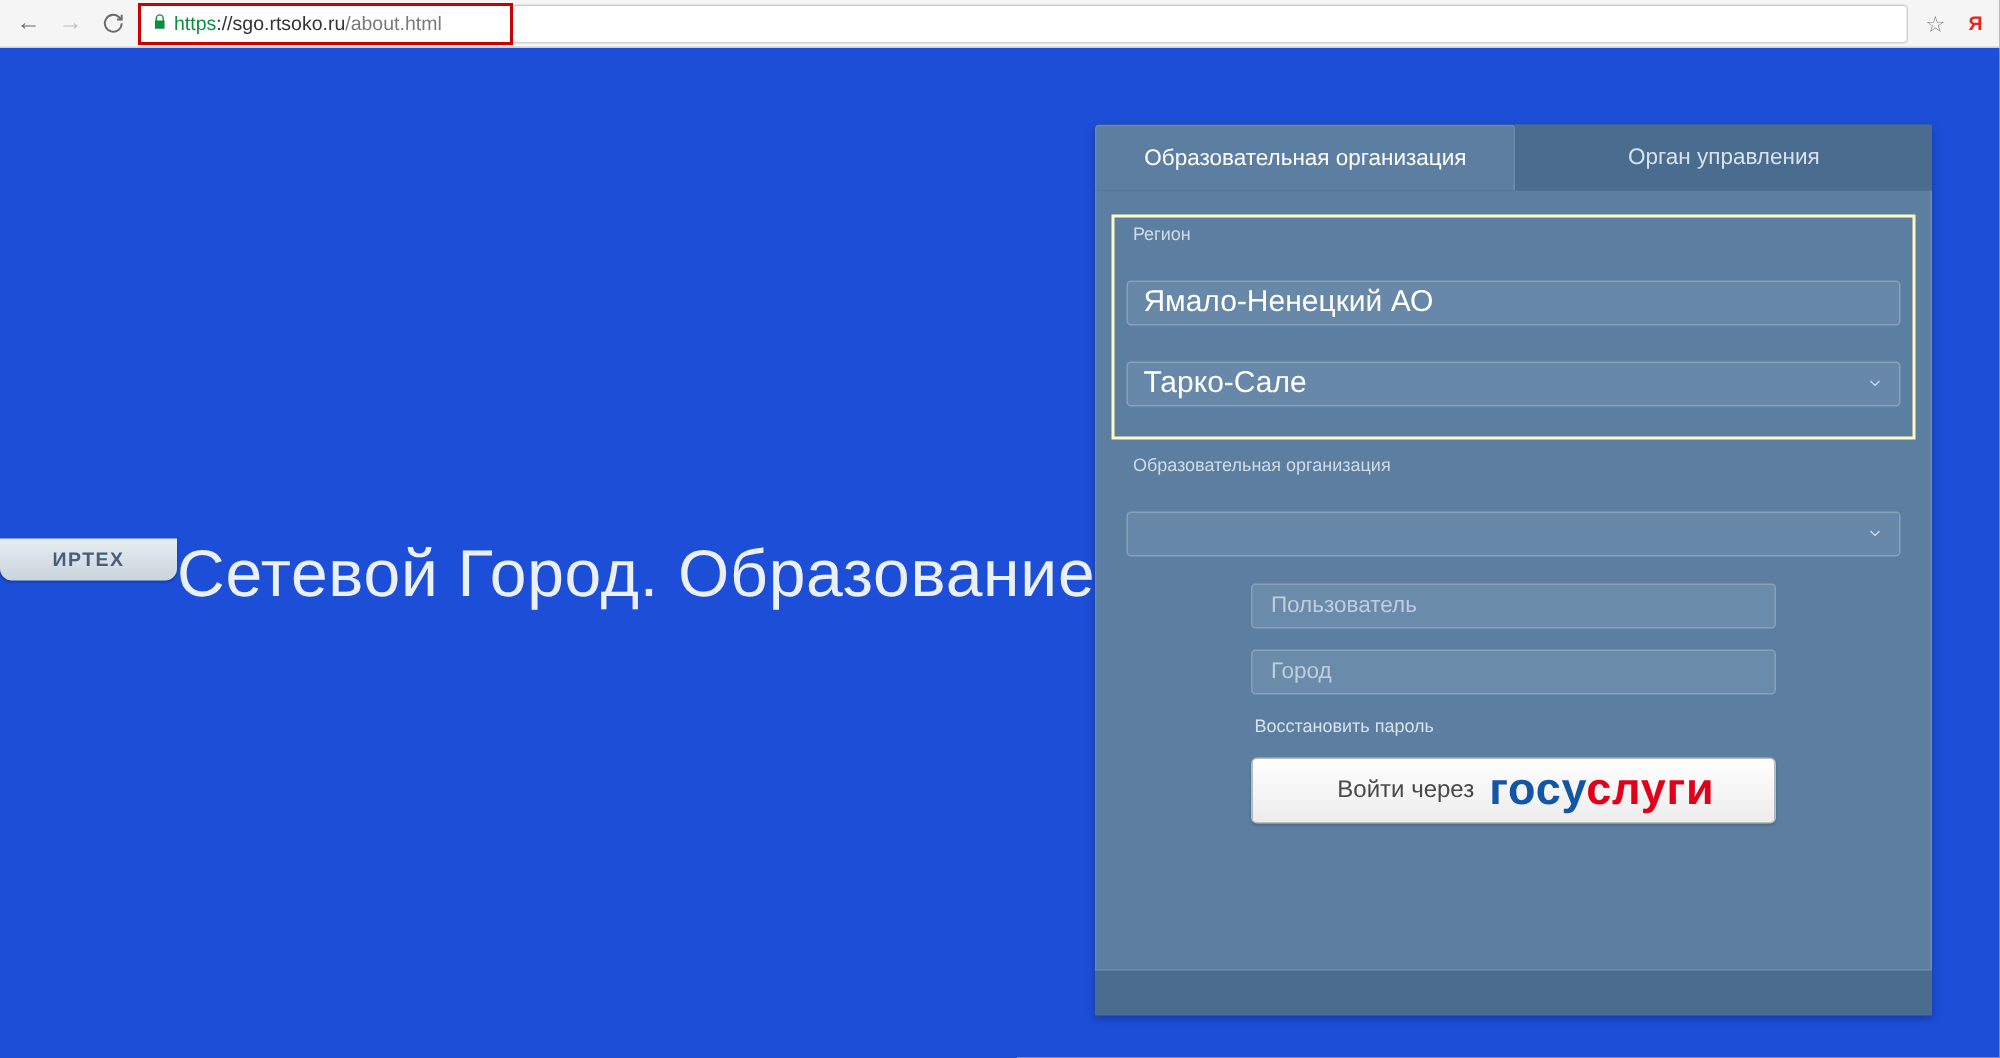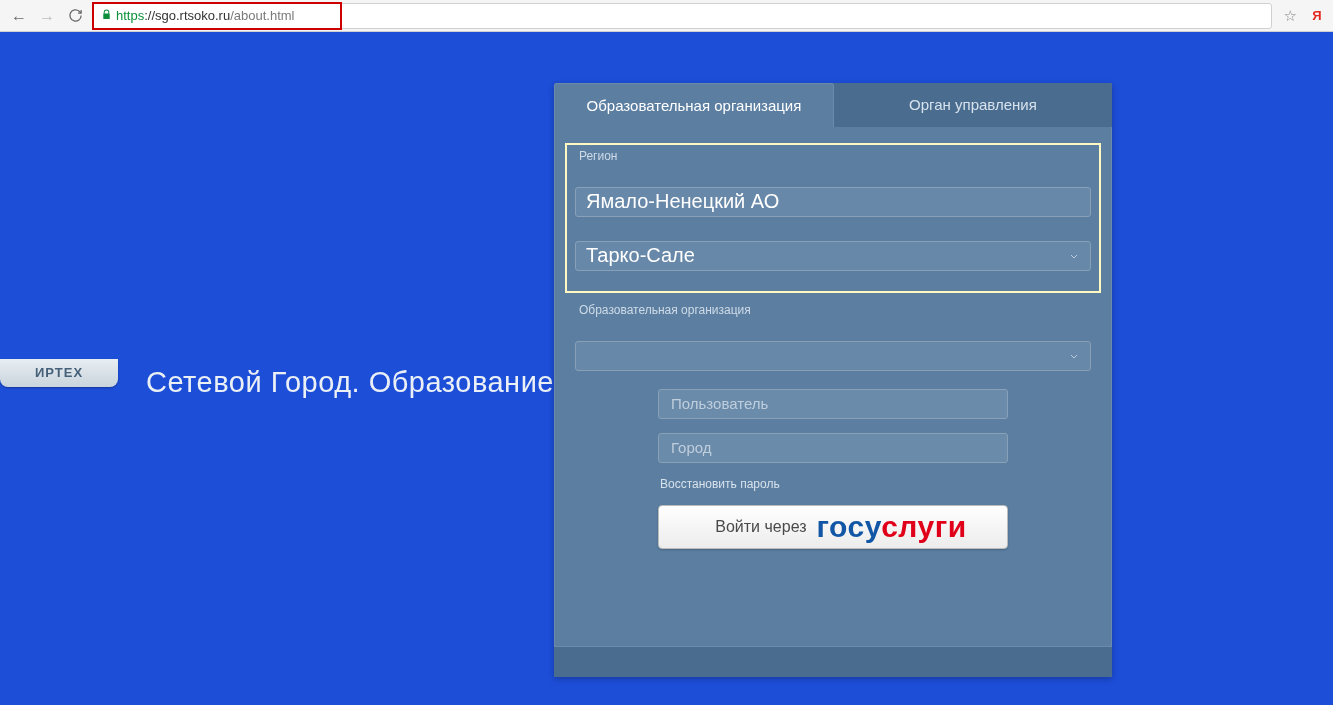--- a/index.html
+++ b/index.html
@@ -15,21 +15,21 @@
 .url-proto { color:#0b8f3a; }
 .url-host  { color:#333; }
 .url-path  { color:#7a7a7a; }
 .ext-icon { margin-left:6px; font-size:15px; color:#888; }
 .ya-icon { width:16px; height:16px; display:flex; align-items:center; justify-content:center; font-size:13px; font-weight:bold; color:#e52620; }
 
 .viewport { width:1333px; height:673px; background:#1d4ed8; position:relative; display:flex; flex-direction:row; align-items:center; }
 
 .logo-badge { margin-top:8px; width:118px; height:28px; background:linear-gradient(#e8eef2,#c9d4dc); border-radius:0 0 8px 8px; display:flex; align-items:center; justify-content:center; font-family:Arial; font-size:13px; font-weight:bold; letter-spacing:1px; color:#456078; box-shadow:0 1px 2px rgba(0,0,0,.3); }
 
-.main-title { margin-top:28px; font-size:29px; font-weight:300; color:#eaf0f6; letter-spacing:.5px;margin-left:28px; }
+.main-title { margin-top:28px; font-size:44px; font-weight:300; color:#eaf0f6; letter-spacing:.5px; }
 
 .panel { margin-top:22px; width:558px; background:#496c8f; border-radius:3px 3px 0 0; box-shadow:0 2px 6px rgba(0,0,0,.25); padding-bottom:30px; position:relative; }
 
 .tabs { display:flex; height:44px; }
 .tab { flex:1; display:flex; align-items:center; justify-content:center; font-size:15px; color:#d7e2ec; cursor:pointer; }
 .tab.active { background:#5b7ea1; color:#fff; border-radius:3px 3px 0 0; border:1px solid #6c8aaa; border-bottom:none; }
 .tab.inactive { background:#496c8f; }
 
 .tab-body { background:#5b7ea1; margin:0; padding:22px 20px 0 20px; border:1px solid #6c8aaa; border-top:none; min-height:520px; }
 

